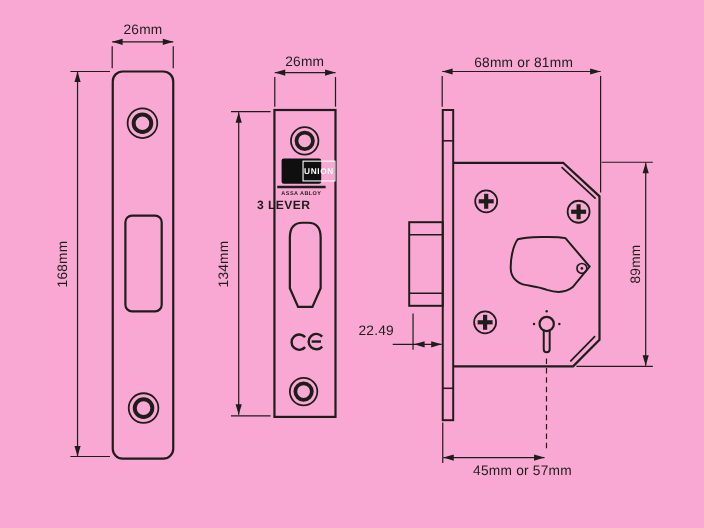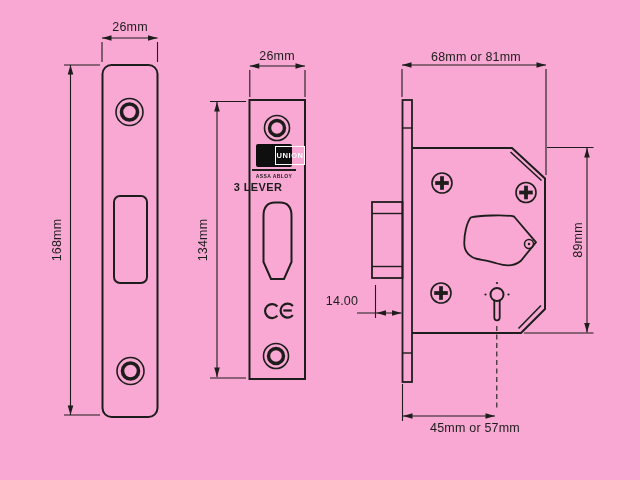--- a/index.html
+++ b/index.html
@@ -190,21 +190,21 @@
   </svg>
 
   <div class="label" style="left:130px; top:27px;">26mm</div>
   <div class="label vert" style="left:57px; top:240px;">168mm</div>
 
   <div class="label" style="left:277px; top:56px;">26mm</div>
   <div class="label vert" style="left:203px; top:240px;">134mm</div>
 
   <div class="label" style="left:476px; top:57px;">68mm or 81mm</div>
   <div class="label vert" style="left:578px; top:240px;">89mm</div>
-  <div class="label" style="left:342px; top:301px;">14.00</div>
+  <div class="label" style="left:342px; top:301px;">22.49</div>
   <div class="label" style="left:447px; top:428px;margin-left:28px;">45mm or 57mm</div>
 
   <div class="logo-box">
     <div class="inner">
       <span>UNION</span>
     </div>
   </div>
   <div class="assa">ASSA ABLOY</div>
   <div class="model">3 LEVER</div>
 

